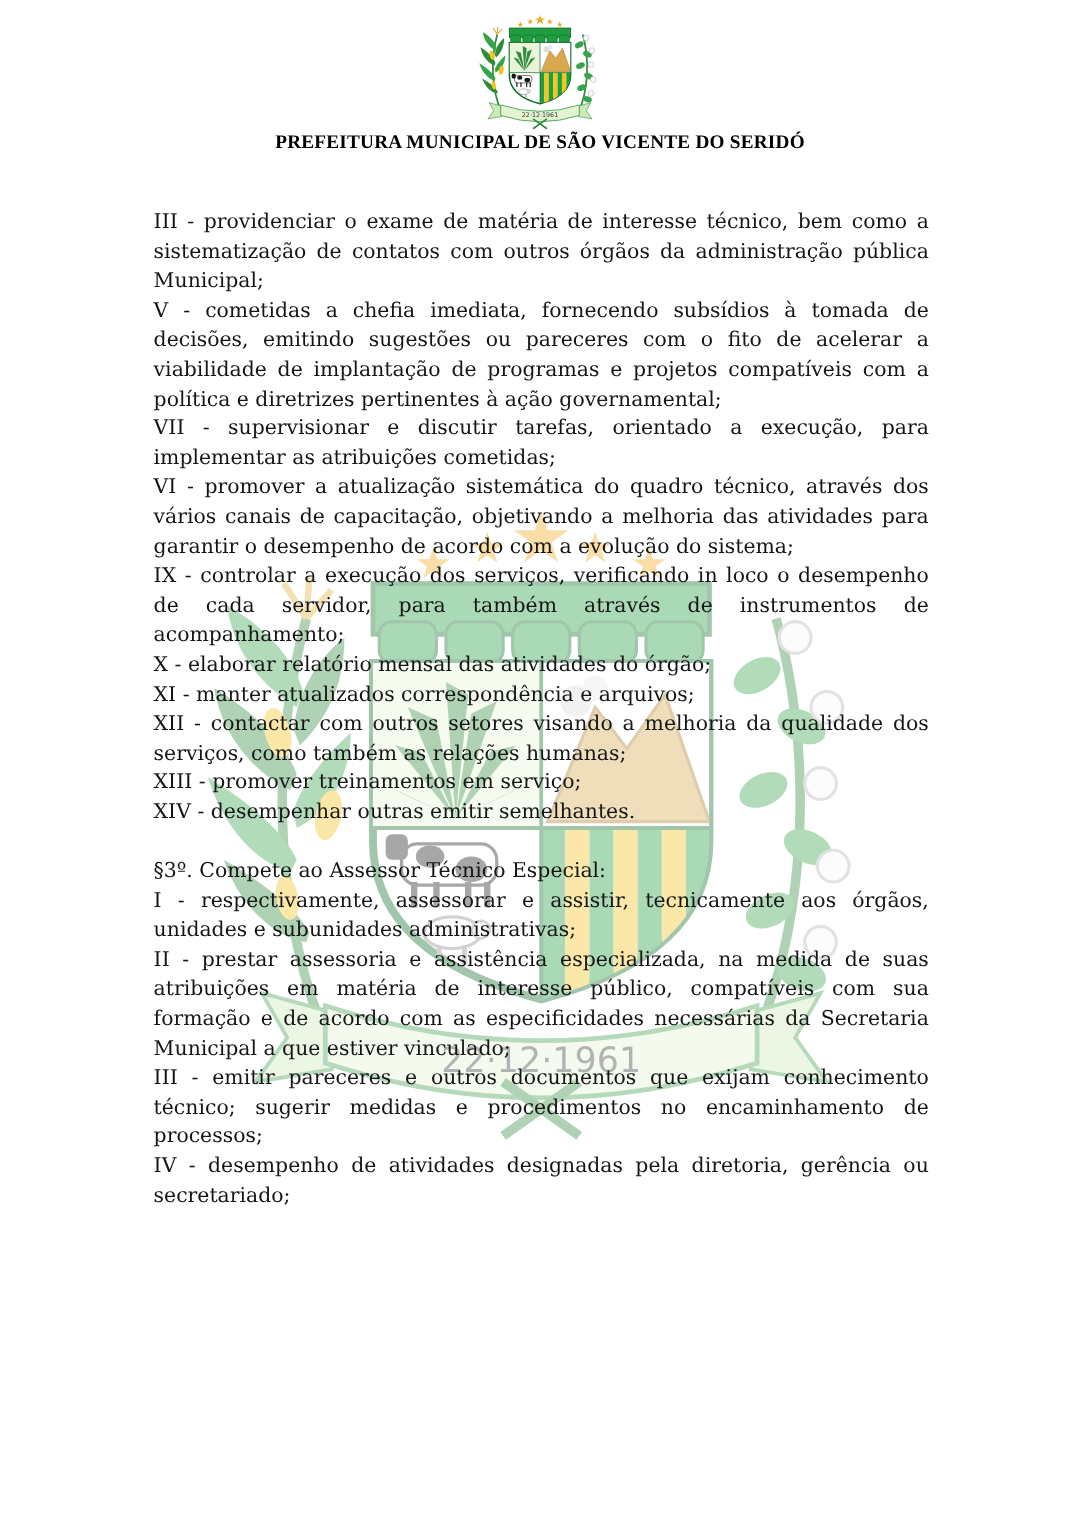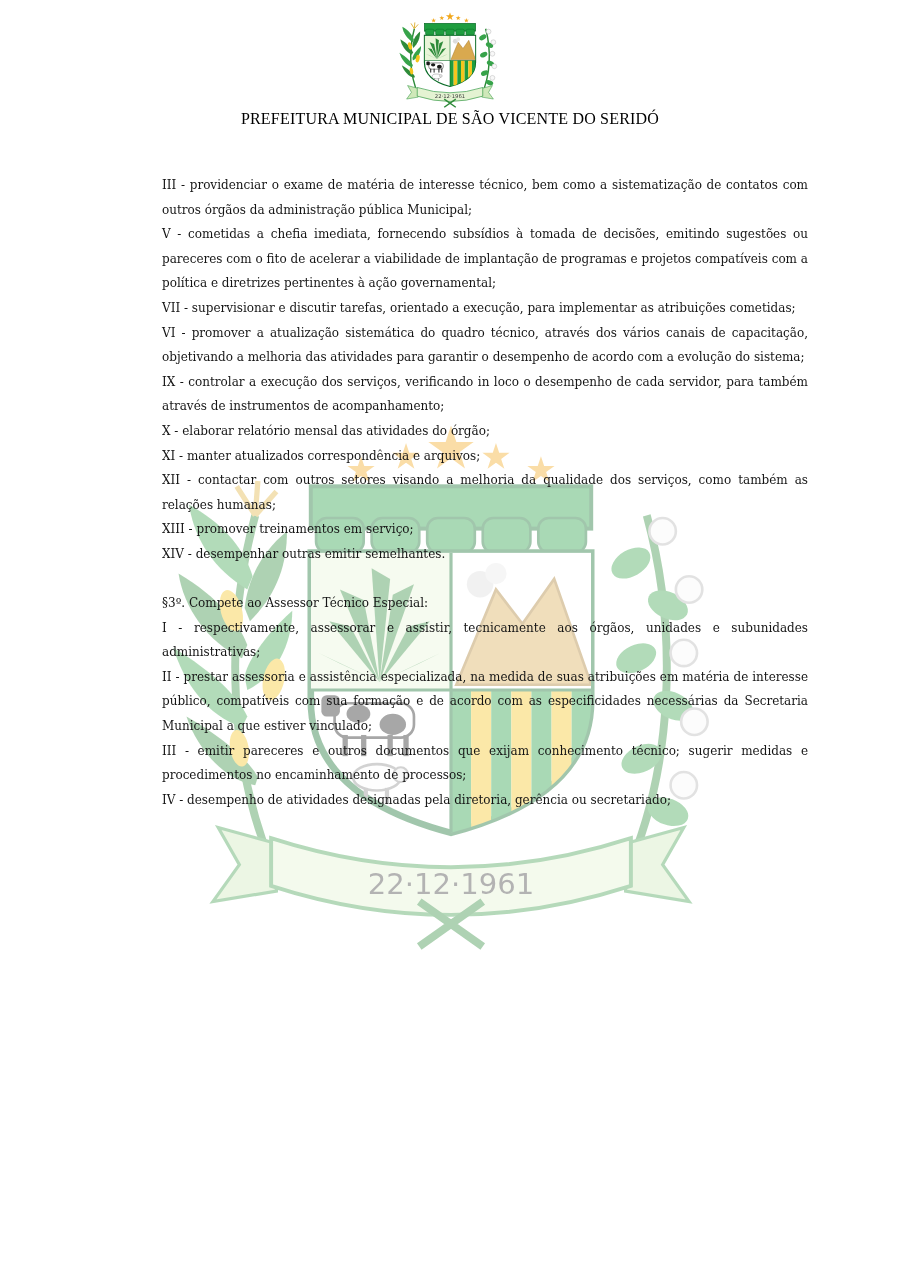--- a/index.html
+++ b/index.html
@@ -44,41 +44,40 @@
     font-family: "Liberation Serif", serif;
     font-weight: bold;
     font-size: 19px;
     line-height: 20px;
     margin-top: 2px;
     letter-spacing: 0.3px;
     color: #000;
   }
   .title-muni {
     font-family: "Liberation Serif", serif;
-    font-weight: normal;
+    font-weight: bold;
     font-size: 16px;
     line-height: 18px;
     margin-top: 1px;
     letter-spacing: 0.2px;
     color: #000;
     text-align: center;
   }
 
   
   .doc-body {
     position: absolute;
     left: 128px;
     top: 173px;
     width: 646px;
     z-index: 1;
-    font-size: 12px;
+    font-size: 17px;
     line-height: 24.6px;
     text-align: justify;
     color: #151515;
-    margin-left: 34px;
   }
   .doc-body p { margin: 0; padding: 0; }
   .doc-body p.gap-before { margin-top: 24.6px; }
 </style>
 </head>
 <body>
 
 <div class="page">
 
   <svg width="0" height="0" style="position:absolute" aria-hidden="true">

